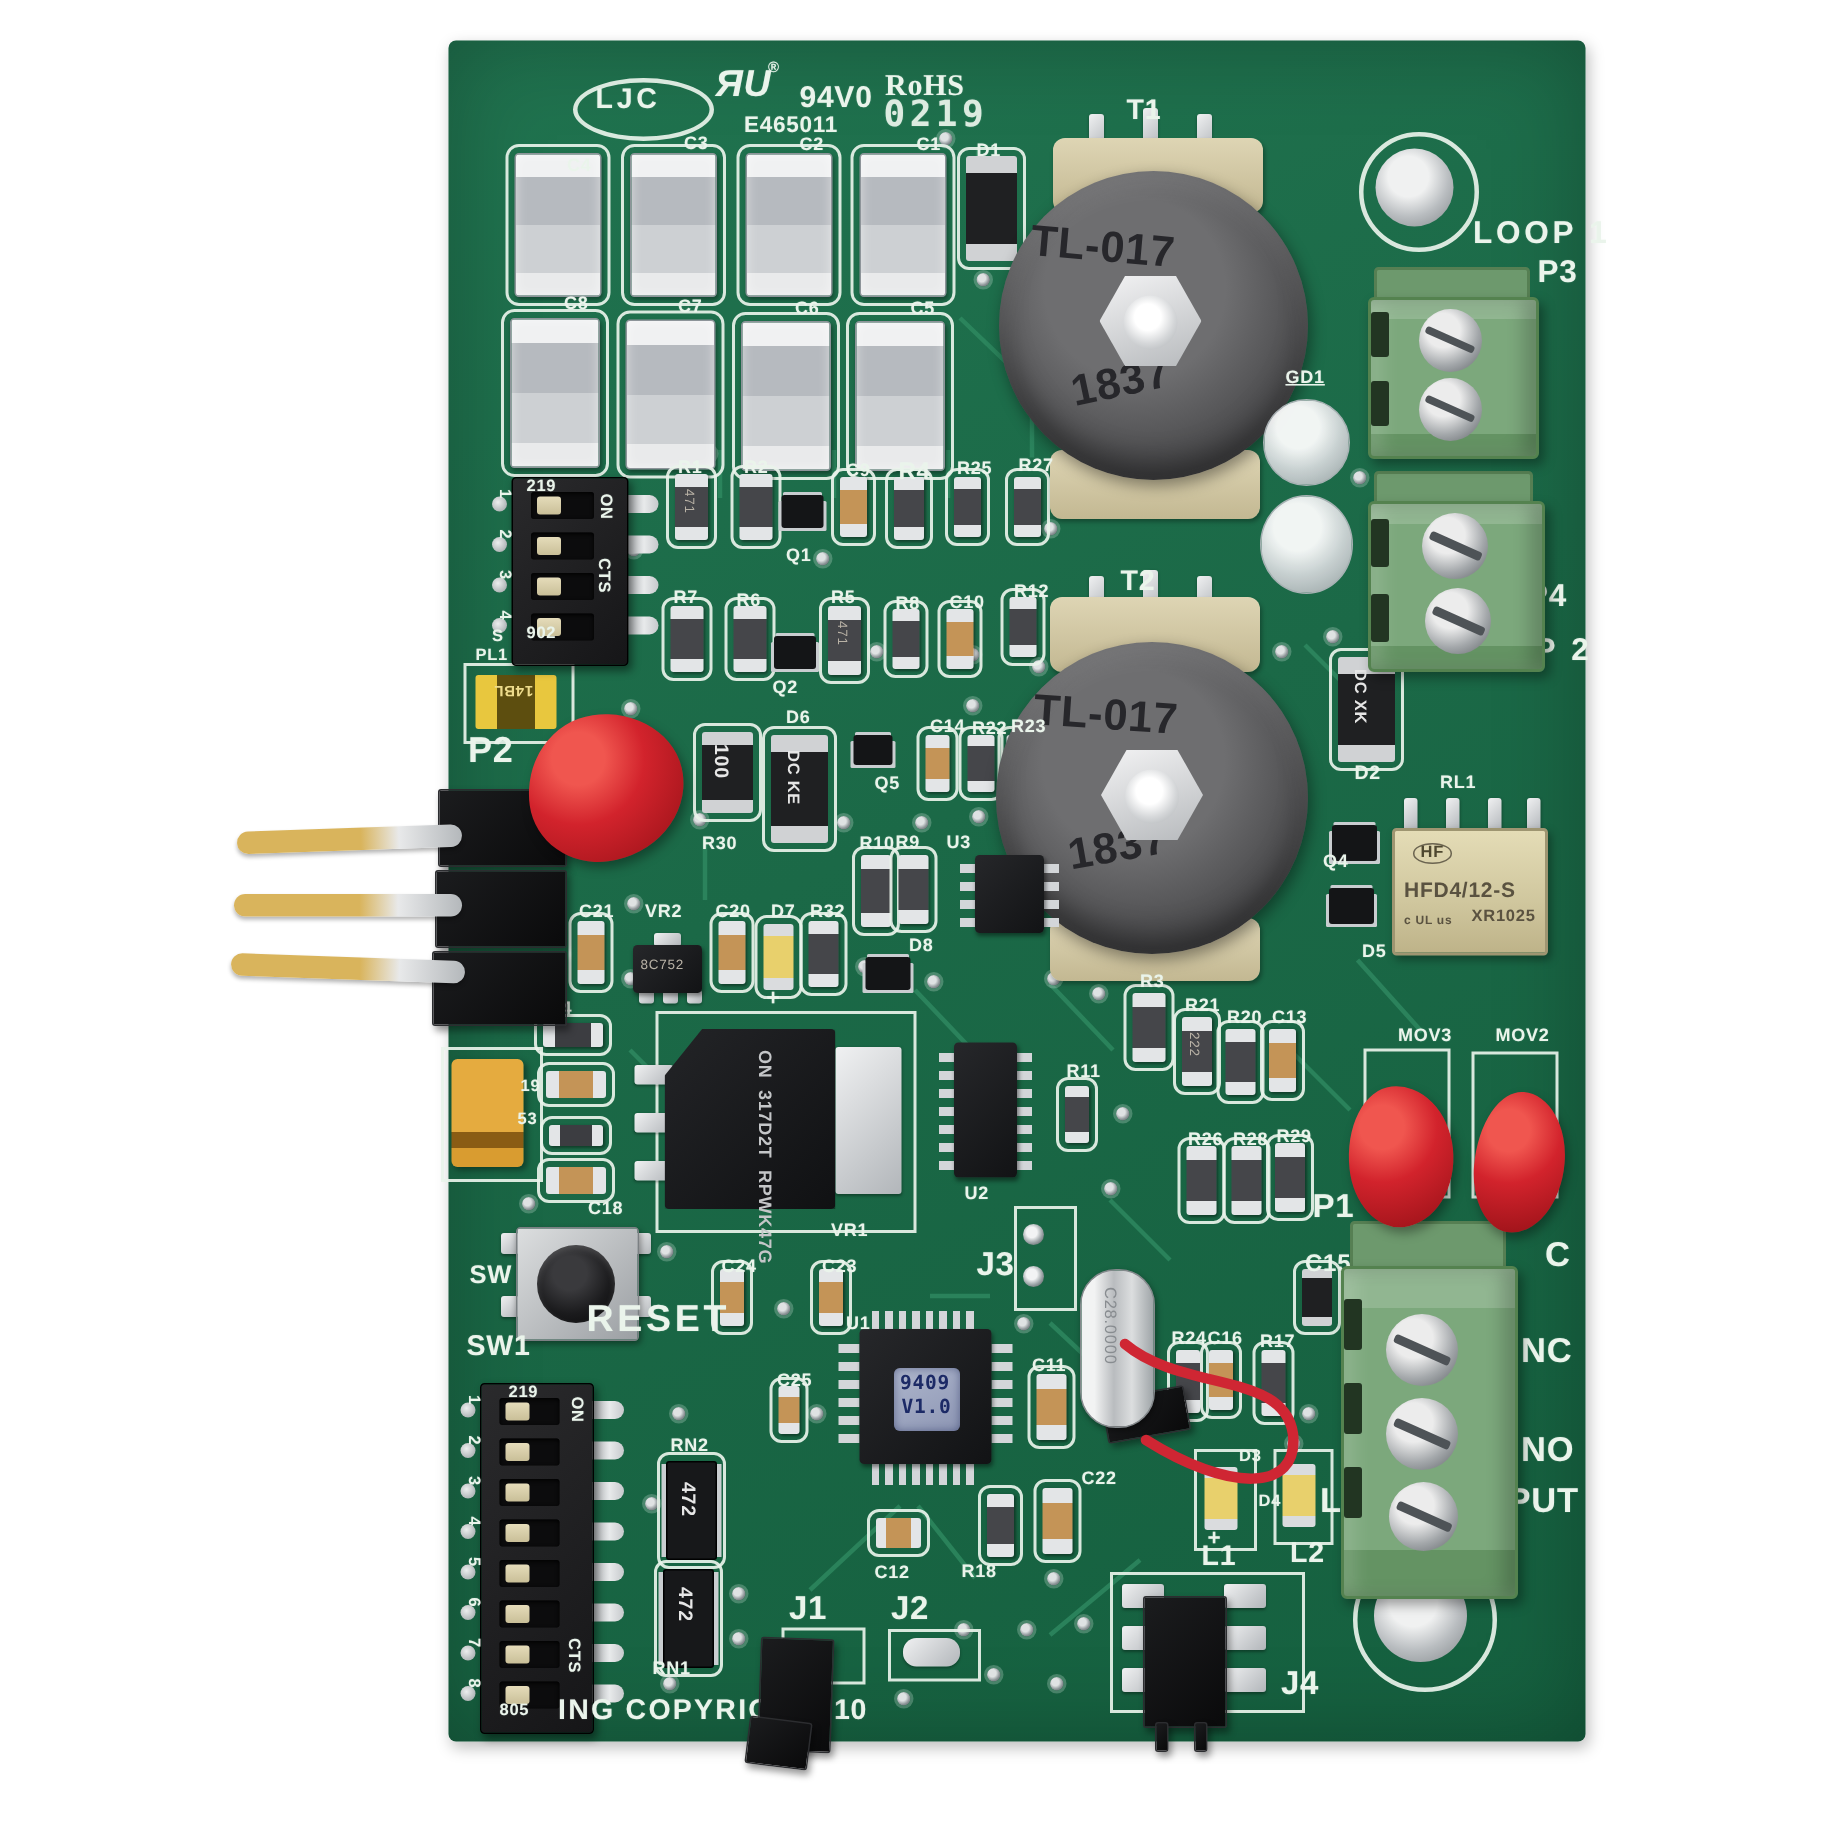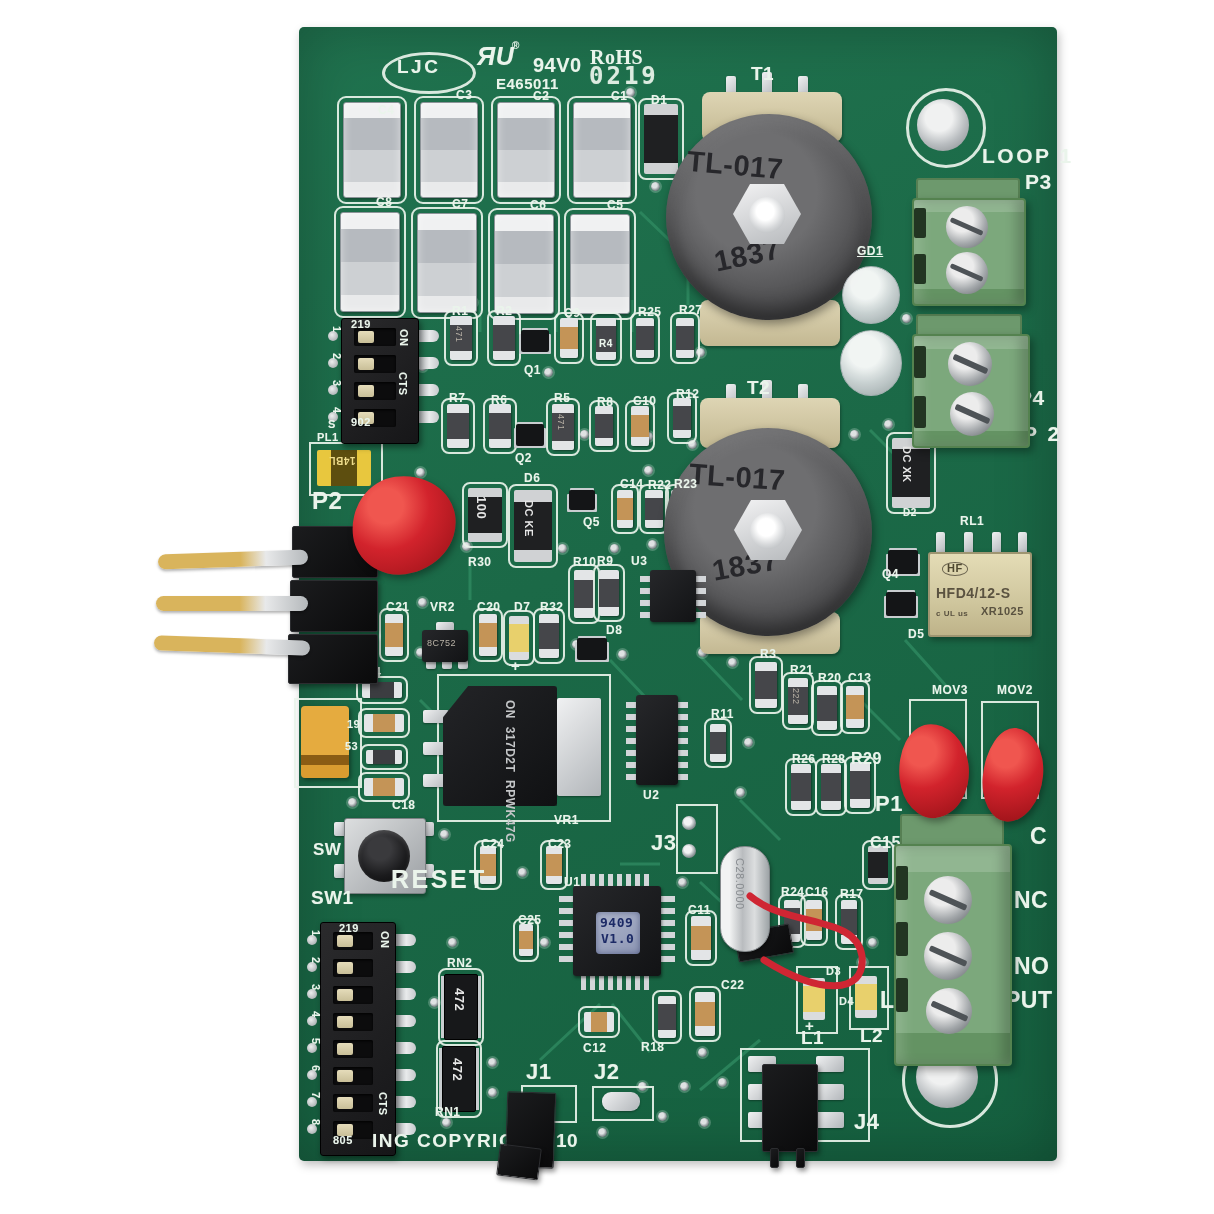--- a/index.html
+++ b/index.html
@@ -450,21 +450,21 @@
     <div class="lbl" style="left: 607px; top: 199px; font-size: 12px;">C5</div>
     <div class="lbl" style="left: 751px; top: 64px; font-size: 19px;">T1</div>
     <div class="lbl" style="left: 857px; top: 245px; font-size: 12px; text-decoration: underline;">GD1</div>
     <div class="lbl ls2" style="left: 982px; top: 145px; font-size: 21px;">LOOP 1</div>
     <div class="lbl" style="left: 1025px; top: 171px; font-size: 21px;">P3</div>
     <div class="lbl" style="left: 1018px; top: 387px; font-size: 21px; text-align: right;">P4</div>
     <div class="lbl ls2" style="left: 970px; top: 423px; font-size: 21px;">LOOP 2</div>
     <div class="lbl" style="left: 452px; top: 305px; font-size: 12px;">R1</div>
     <div class="lbl" style="left: 496px; top: 305px; font-size: 12px;">R2</div>
     <div class="lbl" style="left: 564px; top: 307px; font-size: 12px;">C9</div>
-    <div class="lbl" style="left: 599px; top: 307px; font-size: 10px; margin-top: 32px;">R4</div>
+    <div class="lbl" style="left: 599px; top: 307px; font-size: 16px;">R4</div>
     <div class="lbl" style="left: 638px; top: 306px; font-size: 12px;">R25</div>
     <div class="lbl" style="left: 679px; top: 304px; font-size: 12px;">R27</div>
     <div class="lbl" style="left: 524px; top: 364px; font-size: 12px;">Q1</div>
     <div class="lbl" style="left: 449px; top: 392px; font-size: 12px;">R7</div>
     <div class="lbl" style="left: 491px; top: 394px; font-size: 12px;">R6</div>
     <div class="lbl" style="left: 554px; top: 392px; font-size: 12px;">R5</div>
     <div class="lbl" style="left: 597px; top: 396px; font-size: 12px;">R8</div>
     <div class="lbl" style="left: 633px; top: 395px; font-size: 12px;">C10</div>
     <div class="lbl" style="left: 676px; top: 388px; font-size: 12px;">R12</div>
     <div class="lbl" style="left: 515px; top: 452px; font-size: 12px;">Q2</div>
@@ -477,42 +477,42 @@
     <div class="lbl" style="left: 573px; top: 556px; font-size: 12px;">R10</div>
     <div class="lbl" style="left: 597px; top: 555px; font-size: 12px;">R9</div>
     <div class="lbl" style="left: 631px; top: 555px; font-size: 12px;">U3</div>
     <div class="lbl" style="left: 386px; top: 601px; font-size: 12px;">C21</div>
     <div class="lbl" style="left: 430px; top: 601px; font-size: 12px;">VR2</div>
     <div class="lbl" style="left: 477px; top: 601px; font-size: 12px;">C20</div>
     <div class="lbl" style="left: 514px; top: 601px; font-size: 12px;">D7</div>
     <div class="lbl" style="left: 540px; top: 601px; font-size: 12px;">R32</div>
     <div class="lbl" style="left: 606px; top: 624px; font-size: 12px;">D8</div>
     <div class="lbl" style="left: 747px; top: 378px; font-size: 19px;">T2</div>
-    <div class="lbl" style="left: 903px; top: 508px; font-size: 10px;">D2</div>
+    <div class="lbl" style="left: 903px; top: 508px; font-size: 13px;">D2</div>
     <div class="lbl" style="left: 882px; top: 568px; font-size: 12px;">Q4</div>
     <div class="lbl" style="left: 908px; top: 628px; font-size: 12px;">D5</div>
     <div class="lbl" style="left: 960px; top: 515px; font-size: 12px;">RL1</div>
     <div class="lbl" style="left: 760px; top: 648px; font-size: 12px;">R3</div>
     <div class="lbl" style="left: 790px; top: 664px; font-size: 12px;">R21</div>
     <div class="lbl" style="left: 818px; top: 672px; font-size: 12px;">R20</div>
     <div class="lbl" style="left: 848px; top: 672px; font-size: 12px;">C13</div>
     <div class="lbl" style="left: 322px; top: 659px; font-size: 12px;">C17</div>
     <div class="lbl" style="left: 358px; top: 666px; font-size: 12px;">R34</div>
     <div class="lbl" style="left: 347px; top: 719px; font-size: 11px;">19</div>
     <div class="lbl" style="left: 345px; top: 741px; font-size: 11px;">53</div>
     <div class="lbl" style="left: 392px; top: 799px; font-size: 12px;">C18</div>
     <div class="lbl" style="left: 554px; top: 814px; font-size: 12px;">VR1</div>
     <div class="lbl" style="left: 643px; top: 789px; font-size: 12px;">U2</div>
     <div class="lbl" style="left: 711px; top: 708px; font-size: 12px;">R11</div>
     <div class="lbl" style="left: 651px; top: 831px; font-size: 22px;">J3</div>
     <div class="lbl" style="left: 932px; top: 684px; font-size: 12px;">MOV3</div>
     <div class="lbl" style="left: 997px; top: 684px; font-size: 12px;">MOV2</div>
     <div class="lbl" style="left: 792px; top: 753px; font-size: 12px;">R26</div>
     <div class="lbl" style="left: 822px; top: 753px; font-size: 12px;">R28</div>
-    <div class="lbl" style="left: 851px; top: 751px; font-size: 16px;">R29</div>
+    <div class="lbl" style="left: 851px; top: 751px; font-size: 12px;">R29</div>
     <div class="lbl" style="left: 875px; top: 792px; font-size: 22px;">P1</div>
     <div class="lbl" style="left: 313px; top: 841px; font-size: 17px;">SW</div>
     <div class="lbl" style="left: 311px; top: 888px; font-size: 19px;">SW1</div>
     <div class="lbl ls2" style="left: 391px; top: 866px; font-size: 25px;">RESET</div>
     <div class="lbl" style="left: 481px; top: 838px; font-size: 12px;">C24</div>
     <div class="lbl" style="left: 548px; top: 838px; font-size: 12px;">C23</div>
     <div class="lbl" style="left: 518px; top: 914px; font-size: 12px;">C25</div>
     <div class="lbl" style="left: 564px; top: 876px; font-size: 12px;">U1</div>
     <div class="lbl" style="left: 688px; top: 904px; font-size: 12px;">C11</div>
     <div class="lbl" style="left: 721px; top: 979px; font-size: 12px;">C22</div>

